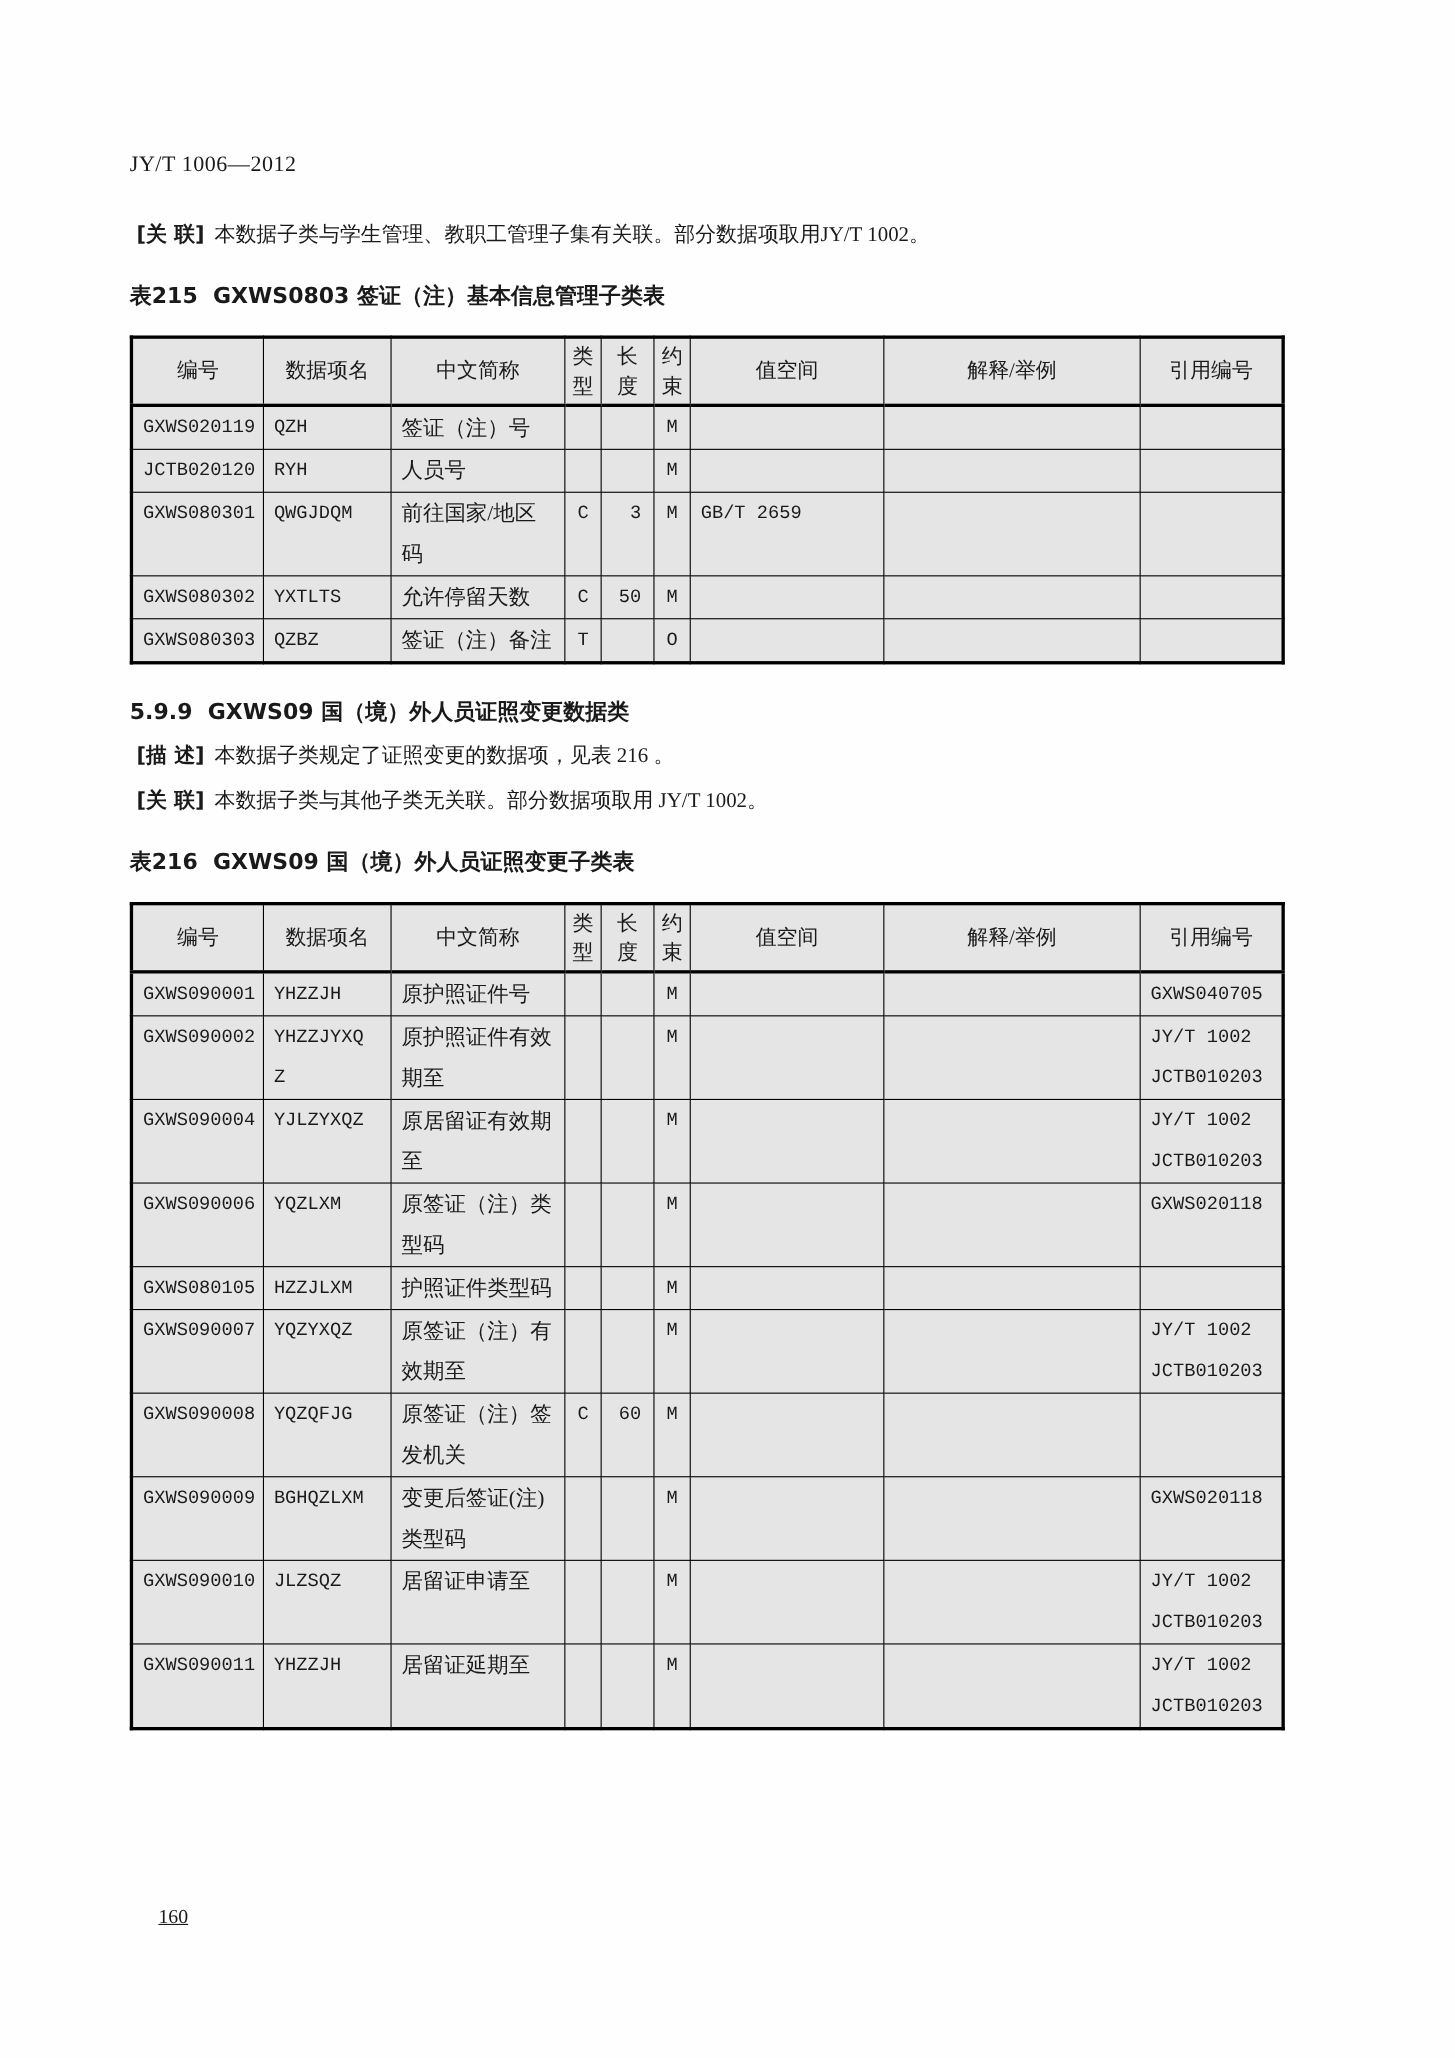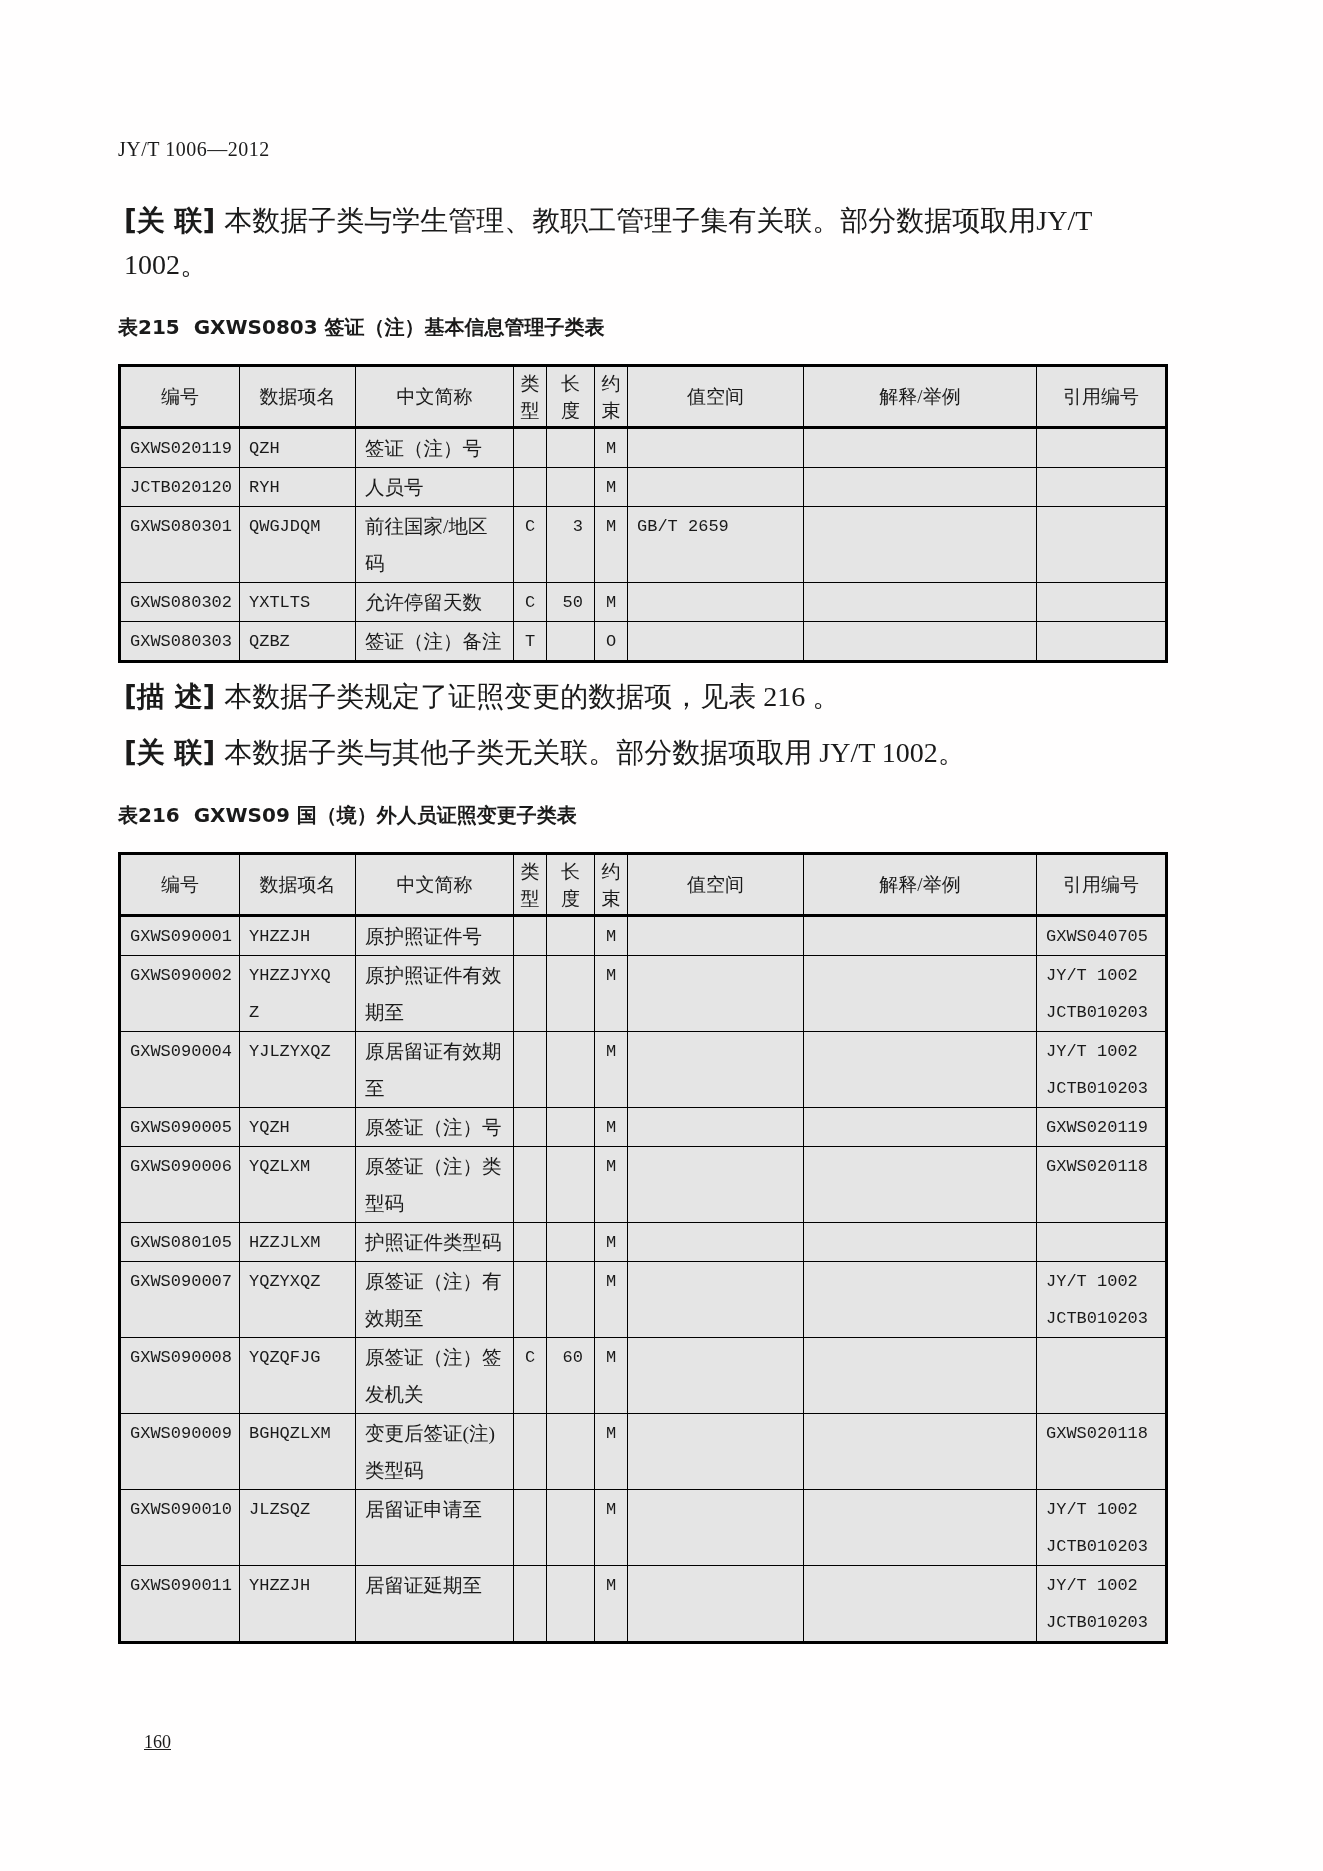--- a/index.html
+++ b/index.html
@@ -7,21 +7,21 @@
     position:relative;
     width:1323px; height:1871px;
     background:#fffefe;
     box-sizing:border-box;
     padding:138px 158px 0 118px;
     font-family:"Liberation Serif","DejaVu Serif",serif;
     color:#1a1a1a;
     overflow:hidden;
   }
   .doc-code { font-size:20px; letter-spacing:0.5px; margin:0 0 38px 0; }
-  .para { font-size:28px; line-height:44px; margin:12px 0 0 6px; }
+  .para { font-size:19px; line-height:29px; margin:12px 0 0 6px; }
   .bracket-label {
     font-family:"DejaVu Sans","Liberation Sans",sans-serif;
     font-weight:700; margin-right:9px;
   }
   .caption {
     font-family:"DejaVu Sans","Liberation Sans",sans-serif;
     font-weight:700; font-size:20px; text-align:left;
     white-space:pre; margin:27px 0 23px 0;
   }
   .section-heading {
@@ -156,20 +156,21 @@
           <td class="c-type">T</td>
           <td class="c-len"></td>
           <td class="c-con">O</td>
           <td class="c-val"></td>
           <td class="c-exp"></td>
           <td class="c-ref"></td>
         </tr>
       </tbody>
     </table>
 
+  <h3 class="section-heading">5.9.9  GXWS09 国（境）外人员证照变更数据类</h3>
 
   <p class="para"><span class="bracket-label">[描 述]</span><span>本数据子类规定了证照变更的数据项，见表 216 。</span></p>
 
   <p class="para"><span class="bracket-label">[关 联]</span><span>本数据子类与其他子类无关联。部分数据项取用 JY/T 1002。</span></p>
 
   <div class="caption">表216  GXWS09 国（境）外人员证照变更子类表</div>
 
   <table class="data-table" data-table="table216">
     <colgroup>
       <col class="w-id">
@@ -231,31 +232,20 @@
 至</td>
           <td class="c-type"></td>
           <td class="c-len"></td>
           <td class="c-con">M</td>
           <td class="c-val"></td>
           <td class="c-exp"></td>
           <td class="c-ref">JY/T 1002
 JCTB010203</td>
         </tr>
         <tr>
-          <td class="c-id">GXWS090005</td>
-          <td class="c-name">YQZH</td>
-          <td class="c-cn">原签证（注）号</td>
-          <td class="c-type"></td>
-          <td class="c-len"></td>
-          <td class="c-con">M</td>
-          <td class="c-val"></td>
-          <td class="c-exp"></td>
-          <td class="c-ref">GXWS020119</td>
-        </tr>
-        <tr>
           <td class="c-id">GXWS090006</td>
           <td class="c-name">YQZLXM</td>
           <td class="c-cn">原签证（注）类
 型码</td>
           <td class="c-type"></td>
           <td class="c-len"></td>
           <td class="c-con">M</td>
           <td class="c-val"></td>
           <td class="c-exp"></td>
           <td class="c-ref">GXWS020118</td>

